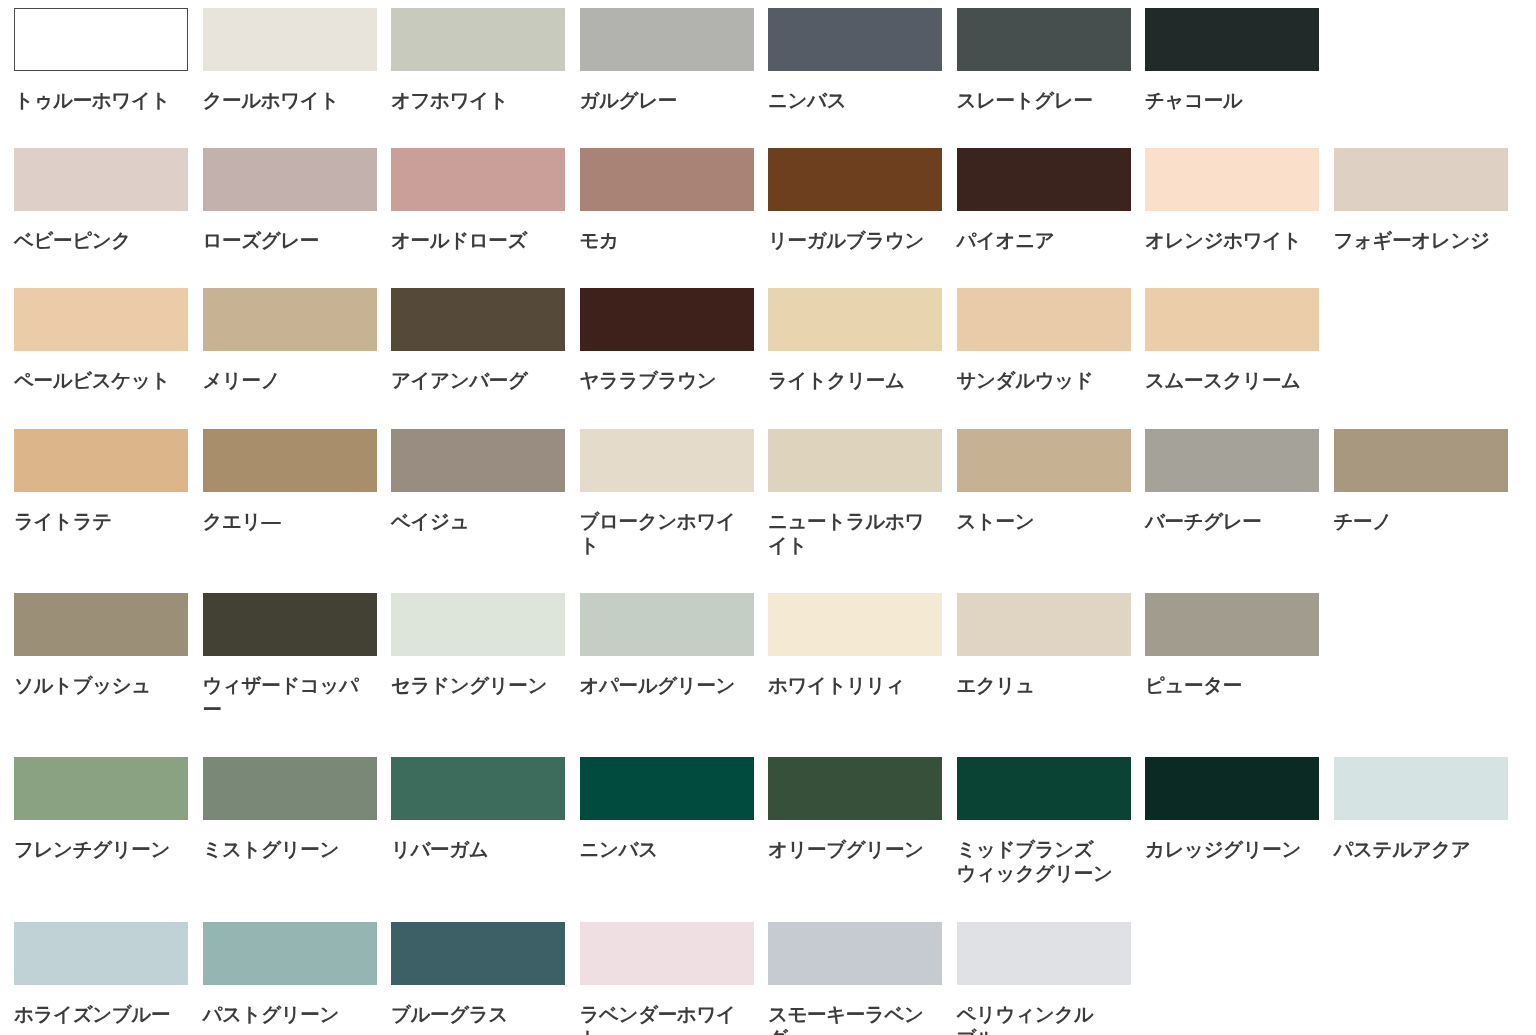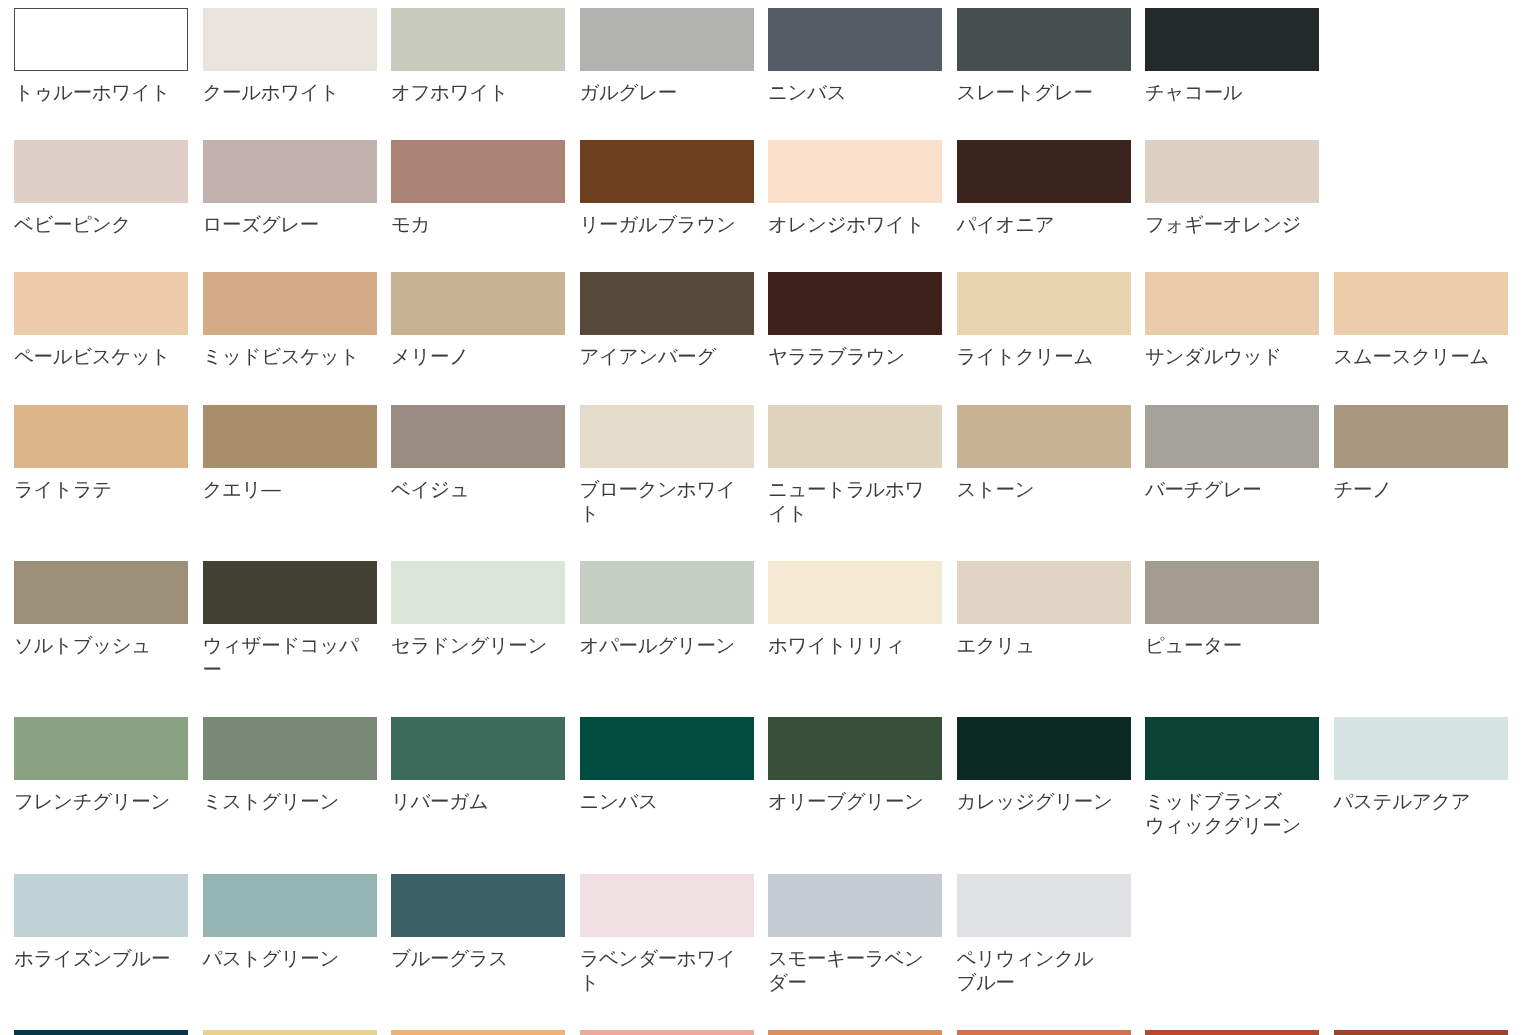--- a/index.html
+++ b/index.html
@@ -34,27 +34,27 @@
   }
   .swatch-chip {
     width: 174px;
     height: 63px;
     display: block;
   }
   .swatch-chip.bordered {
     border: 1.5px solid #4a4a4a;
   }
   .swatch-label {
-    margin-top: 9px;
+    margin-top: 17px;
     font-size: 19.5px;
     line-height: 1.24;
     color: #3c3c3c;
     letter-spacing: -0.4px;
     white-space: pre-line;
-    font-weight: 400;
+    font-weight: 700;
   }
   .row-spacer { height: 36px; }
 </style>
 </head>
 <body>
 
 <div id="chart">
     <div class="swatch-row">
       <div class="swatch-cell">
         <div class="swatch-chip bordered" style="background-color: rgb(255, 255, 255);"></div>
@@ -89,51 +89,51 @@
     <div class="swatch-row">
       <div class="swatch-cell">
         <div class="swatch-chip" style="background-color: rgb(222, 208, 200);"></div>
         <div class="swatch-label">ベビーピンク</div>
       </div>
       <div class="swatch-cell">
         <div class="swatch-chip" style="background-color: rgb(194, 177, 173);"></div>
         <div class="swatch-label">ローズグレー</div>
       </div>
       <div class="swatch-cell">
+        <div class="swatch-chip" style="background-color: rgb(203, 159, 153);"></div>
+        <div class="swatch-label">オールドローズ</div>
+      </div>
+      <div class="swatch-cell">
         <div class="swatch-chip" style="background-color: rgb(169, 131, 118);"></div>
         <div class="swatch-label">モカ</div>
       </div>
       <div class="swatch-cell">
         <div class="swatch-chip" style="background-color: rgb(109, 63, 30);"></div>
         <div class="swatch-label">リーガルブラウン</div>
       </div>
       <div class="swatch-cell">
+        <div class="swatch-chip" style="background-color: rgb(59, 36, 29);"></div>
+        <div class="swatch-label">パイオニア</div>
+      </div>
+      <div class="swatch-cell">
         <div class="swatch-chip" style="background-color: rgb(250, 223, 203);"></div>
         <div class="swatch-label">オレンジホワイト</div>
       </div>
       <div class="swatch-cell">
-        <div class="swatch-chip" style="background-color: rgb(59, 36, 29);"></div>
-        <div class="swatch-label">パイオニア</div>
-      </div>
-      <div class="swatch-cell">
         <div class="swatch-chip" style="background-color: rgb(222, 208, 195);"></div>
         <div class="swatch-label">フォギーオレンジ</div>
       </div>
     </div>
     <div class="row-spacer"></div>
     <div class="swatch-row">
       <div class="swatch-cell">
         <div class="swatch-chip" style="background-color: rgb(236, 204, 168);"></div>
         <div class="swatch-label">ペールビスケット</div>
       </div>
       <div class="swatch-cell">
-        <div class="swatch-chip" style="background-color: rgb(212, 171, 134);"></div>
-        <div class="swatch-label">ミッドビスケット</div>
-      </div>
-      <div class="swatch-cell">
         <div class="swatch-chip" style="background-color: rgb(199, 178, 148);"></div>
         <div class="swatch-label">メリーノ</div>
       </div>
       <div class="swatch-cell">
         <div class="swatch-chip" style="background-color: rgb(85, 74, 58);"></div>
         <div class="swatch-label">アイアンバーグ</div>
       </div>
       <div class="swatch-cell">
         <div class="swatch-chip" style="background-color: rgb(61, 33, 26);"></div>
         <div class="swatch-label">ヤララブラウン</div>
@@ -231,31 +231,31 @@
         <div class="swatch-chip" style="background-color: rgb(61, 108, 92);"></div>
         <div class="swatch-label">リバーガム</div>
       </div>
       <div class="swatch-cell">
         <div class="swatch-chip" style="background-color: rgb(0, 74, 62);"></div>
         <div class="swatch-label">ニンバス</div>
       </div>
       <div class="swatch-cell">
         <div class="swatch-chip" style="background-color: rgb(54, 80, 58);"></div>
         <div class="swatch-label">オリーブグリーン</div>
-      </div>
-      <div class="swatch-cell">
-        <div class="swatch-chip" style="background-color: rgb(11, 42, 35);"></div>
-        <div class="swatch-label">カレッジグリーン</div>
       </div>
       <div class="swatch-cell">
         <div class="swatch-chip" style="background-color: rgb(10, 66, 52);"></div>
         <div class="swatch-label">ミッドブランズ
 ウィックグリーン</div>
       </div>
       <div class="swatch-cell">
+        <div class="swatch-chip" style="background-color: rgb(11, 42, 35);"></div>
+        <div class="swatch-label">カレッジグリーン</div>
+      </div>
+      <div class="swatch-cell">
         <div class="swatch-chip" style="background-color: rgb(213, 228, 226);"></div>
         <div class="swatch-label">パステルアクア</div>
       </div>
     </div>
     <div class="row-spacer"></div>
     <div class="swatch-row">
       <div class="swatch-cell">
         <div class="swatch-chip" style="background-color: rgb(192, 210, 214);"></div>
         <div class="swatch-label">ホライズンブルー</div>
       </div>

